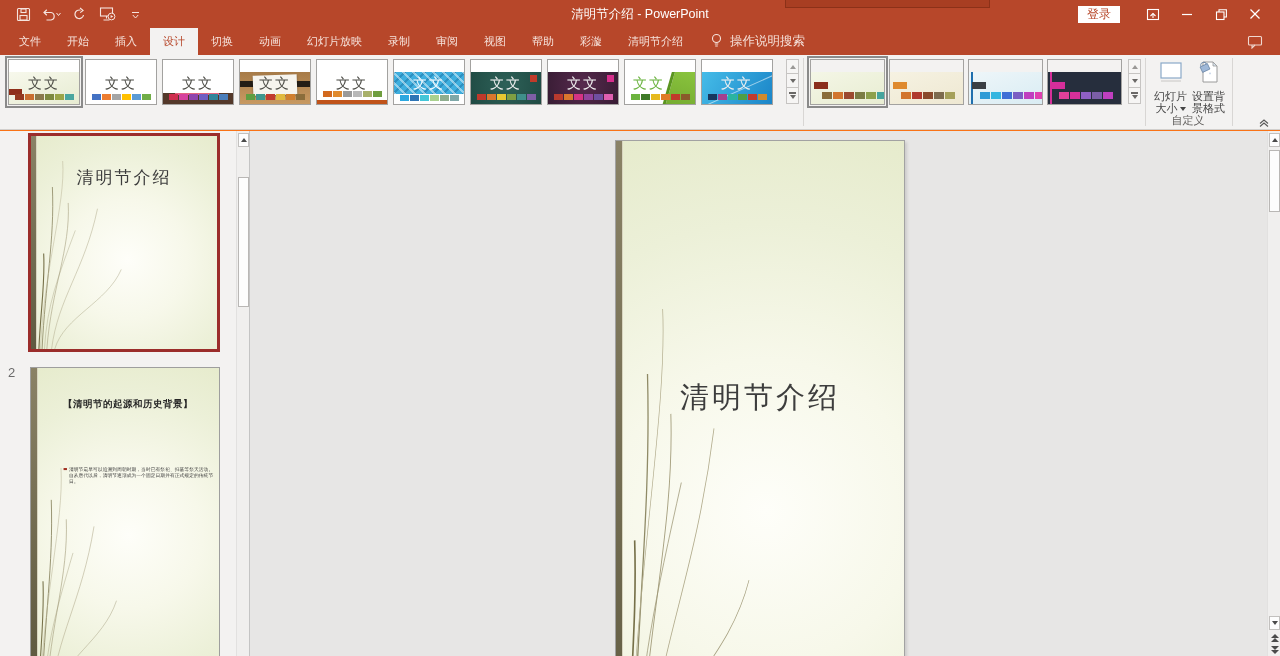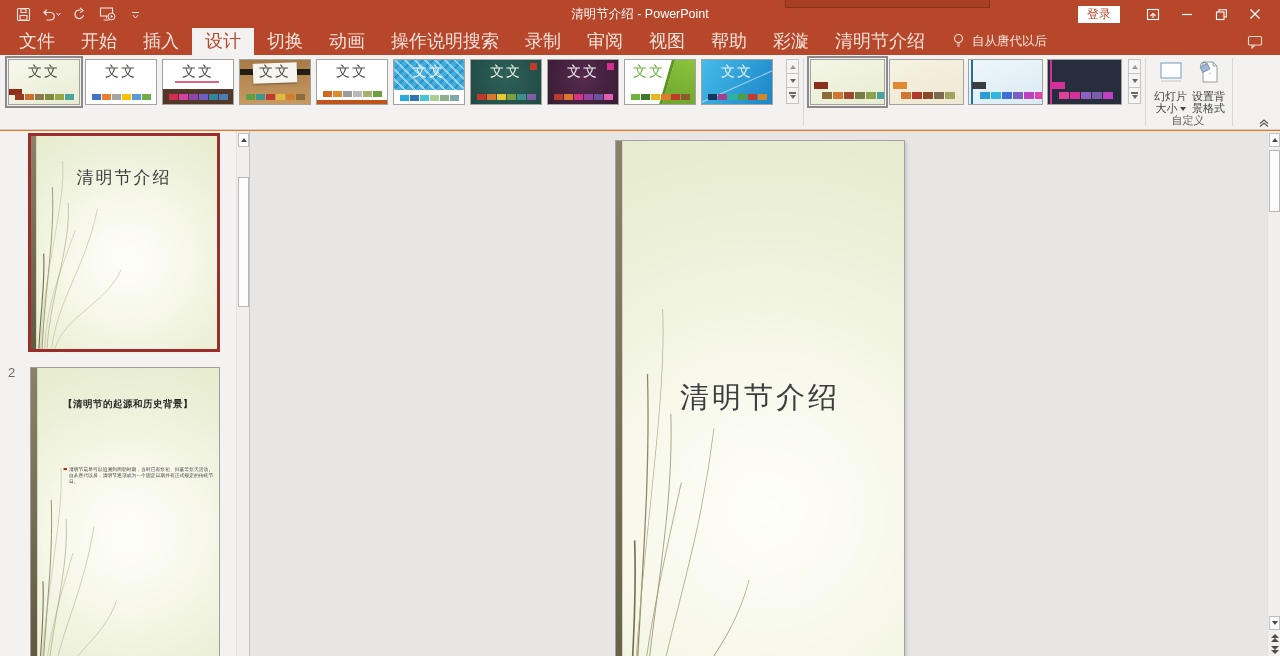--- a/index.html
+++ b/index.html
@@ -17,33 +17,33 @@
   .wtitle{position:absolute;left:50%;top:0;transform:translateX(-50%);height:28px;line-height:28px;
           color:#ffffff;font-size:12.5px;white-space:nowrap;}
   .signin{position:absolute;right:160px;top:6px;background:#ffffff;color:#b7472a;font-size:12px;
           padding:1px 9px 2px;line-height:14px;}
   .winbtns{position:absolute;right:8px;top:0;height:28px;display:flex;}
   .wbtn{width:34px;height:28px;display:flex;align-items:center;justify-content:center;}
 
   
   .tabrow{position:absolute;left:0;top:28px;width:100%;height:27px;background:#b7472a;display:flex;align-items:stretch;}
   .tabs{display:flex;margin-left:6px;}
-  .tab{padding:0 13px;line-height:27px;font-size:18px;color:#f6e3dc;white-space:nowrap;cursor:default;}
+  .tab{padding:0 13px;line-height:27px;font-size:11px;color:#f6e3dc;white-space:nowrap;cursor:default;}
   .tab.active{background:#f3f2f1;color:#b7472a;}
   .searchbox{display:flex;align-items:center;gap:7px;margin-left:14px;color:#f6e3dc;font-size:12.5px;}
   .comment-btn{position:absolute;right:10px;top:28px;width:30px;height:27px;display:flex;align-items:center;justify-content:center;}
 
   
   .ribbon{position:absolute;left:0;top:55px;width:100%;height:75px;background:#f3f2f1;border-bottom:1px solid #d1cfcd;}
   .gsep{position:absolute;top:3px;bottom:3px;width:1px;background:#d8d6d4;}
   .glabel{position:absolute;bottom:1px;font-size:11px;color:#5f5d5b;text-align:center;}
   .gallery{position:absolute;top:4px;display:flex;gap:5px;}
   .thm{width:72px;height:46px;border:1px solid #a3a2a0;background:#fff;position:relative;cursor:pointer;}
   .thm.sel,.vr.sel{outline:2px solid #8a8a8a;outline-offset:1px;}
-  .face{position:absolute;inset:0;overflow:hidden;}
+  .face{position:absolute;inset:0;overflow:hidden;margin-top:12px;}
   .smp{position:relative;z-index:3;display:block;text-align:center;margin-top:3px;font-size:14px;
        font-family:"Liberation Serif","DejaVu Serif",serif;color:#4c4c46;letter-spacing:2px;}
   .sws{position:absolute;z-index:3;left:6px;bottom:4px;display:flex;gap:1px;}
   .sws i{width:9px;height:6px;display:block;}
   
   .f-wisp{background:linear-gradient(160deg,#f7f8ec,#e7ecd2);}
   .f-wisp::before{content:'';position:absolute;left:0;bottom:9px;width:13px;height:6px;background:#8f2f1a;z-index:2;}
   .f-office{background:#fff;}
   .f-wood-pink{background:linear-gradient(#ffffff 0 66%,#53382a 66% 100%);}
   .f-wood-pink::after{content:'';position:absolute;left:12px;top:21px;width:44px;height:2px;background:#e2647e;}
@@ -228,38 +228,38 @@
   </div>
 
   <div class="tabrow">
     <div class="tabs" id="tabs">
         <div class="tab">文件</div>
         <div class="tab">开始</div>
         <div class="tab">插入</div>
         <div class="tab active">设计</div>
         <div class="tab">切换</div>
         <div class="tab">动画</div>
-        <div class="tab">操作说明搜索</div>
+        <div class="tab">幻灯片放映</div>
         <div class="tab">录制</div>
         <div class="tab">审阅</div>
         <div class="tab">视图</div>
         <div class="tab">帮助</div>
         <div class="tab">彩漩</div>
         <div class="tab">清明节介绍</div>
       </div>
     <div class="searchbox">
       <span>
         <svg width="13" height="15" viewBox="0 0 13 15">
             <g fill="none" stroke="#f6e3dc" stroke-width="1.1">
               <circle cx="6.5" cy="5.5" r="4"></circle>
               <path d="M4.8 11 h3.4 M5.2 13 h2.6"></path>
             </g>
           </svg>
       </span>
-      <span>自从唐代以后</span>
+      <span>操作说明搜索</span>
     </div>
   </div>
   <div class="comment-btn">
     <svg width="16" height="14" viewBox="0 0 16 14">
         <g fill="none" stroke="#f0d8d0" stroke-width="1.1">
           <rect x="1.5" y="1.5" width="13" height="8.5" rx="1"></rect>
           <path d="M5 10 v3 l3-3"></path>
         </g>
       </svg>
   </div>

